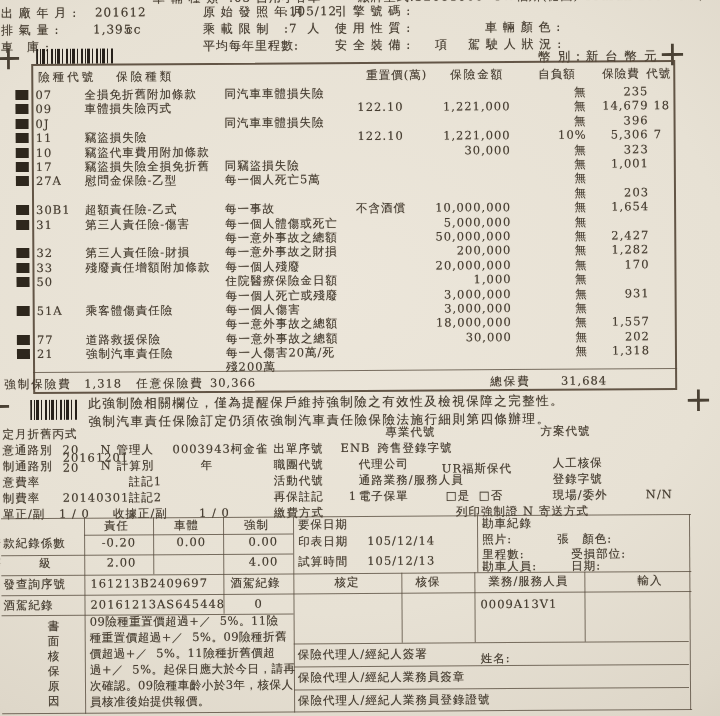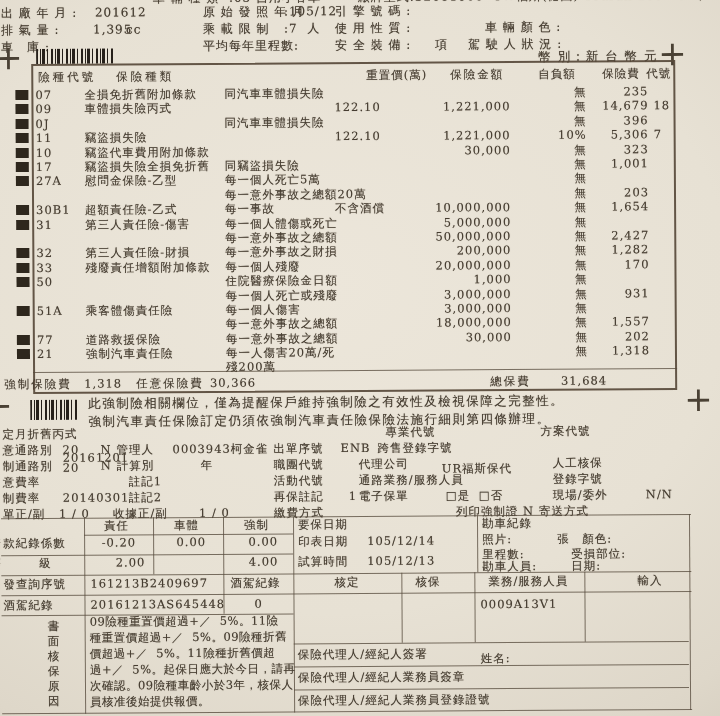--- a/index.html
+++ b/index.html
@@ -13,21 +13,21 @@
    text-shadow:0 0 .7px rgba(70,60,45,.55)}
 .sm{font-size:11.5px}
 .big{font-size:12.5px;letter-spacing:1.5px}
 .row{position:absolute;left:0;width:720px;height:15px}
 .row span{position:absolute;top:0;white-space:pre;font-size:11.5px;letter-spacing:1px;
           text-shadow:0 0 .7px rgba(70,60,45,.5)}
 .mk{position:absolute;left:17px;top:2px;width:13px;height:10px;background:#2e271d}
 .cc{left:37px}
 .cn{left:86px;letter-spacing:2px}
 .cd{left:226px}
-.cp{left:336px;width:92px;text-align:left}
+.cp{left:336px;width:92px;text-align:center}
 .ca{left:424px;width:88px;text-align:right}
 .cx{left:534px;width:54px;text-align:right}
 .cr{left:564px;width:86px;text-align:right}
 .ct{left:655px}
 .ln{position:absolute;background:#564a3c;opacity:.78}
 .box{position:absolute;border:2px solid #57493a;opacity:.92}
 .bc{position:absolute;background:repeating-linear-gradient(90deg,#26201a 0 2px,transparent 2px 4px,#26201a 4px 5px,transparent 5px 6px,#26201a 6px 9px,transparent 9px 11px,#26201a 11px 12px,transparent 12px 15px)}
 .plus{position:absolute;font-family:"DejaVu Sans",sans-serif;font-size:34px;font-weight:400;color:#4a4134;line-height:1}
 </style>
 </head>
@@ -128,21 +128,20 @@
       <span class="cr">1,001</span>
     </div>
   <div class="row" style="top:172px">
       <i class="mk"></i>
       <span class="cc">27A</span>
       <span class="cn">慰問金保險-乙型</span>
       <span class="cd">每一個人死亡5萬</span>
       <span class="cx">無</span>
     </div>
   <div class="row" style="top:187px">
-      <span class="cd">每一意外事故之總額20萬</span>
       <span class="cx">無</span>
       <span class="cr">203</span>
     </div>
   <div class="row" style="top:201px">
       <i class="mk"></i>
       <span class="cc">30B1</span>
       <span class="cn">超額責任險-乙式</span>
       <span class="cd">每一事故</span>
       <span class="cp">不含酒償</span>
       <span class="ca">10,000,000</span>
@@ -324,21 +323,21 @@
   <span class="t sm" style="left:-12px;top:535px">賠</span>
   <span class="t sm" style="left:2px;top:535px">款紀錄係數</span>
   <span class="t sm" style="left:85px;top:535px;width:50px;text-align:right">-0.20</span>
   <span class="t sm" style="left:155px;top:535px;width:50px;text-align:right">0.00</span>
   <span class="t sm" style="left:227px;top:535px;width:50px;text-align:right">0.00</span>
   <span class="t sm" style="left:297px;top:535px">印表日期</span>
   <span class="t sm" style="left:366px;top:535px">105/12/14</span>
 
   <span class="t sm" style="left:-12px;top:555px">等</span>
   <span class="t sm" style="left:38px;top:555px">級</span>
-  <span class="t sm" style="left:94px;top:555px;width:50px;text-align:right">2.00</span>
+  <span class="t sm" style="left:85px;top:555px;width:50px;text-align:right">2.00</span>
   <span class="t sm" style="left:227px;top:555px;width:50px;text-align:right">4.00</span>
   <span class="t sm" style="left:297px;top:555px">試算時間</span>
   <span class="t sm" style="left:366px;top:555px">105/12/13</span>
 
   <span class="t sm" style="left:-13px;top:576px">肇</span>
   <span class="t sm" style="left:2px;top:576px">發查詢序號</span>
   <span class="t sm" style="left:89px;top:576px">161213B2409697</span>
   <span class="t sm" style="left:229px;top:576px">酒駕紀錄</span>
   <span class="t sm" style="left:333px;top:576px">核定</span>
   <span class="t sm" style="left:414px;top:576px">核保</span>

